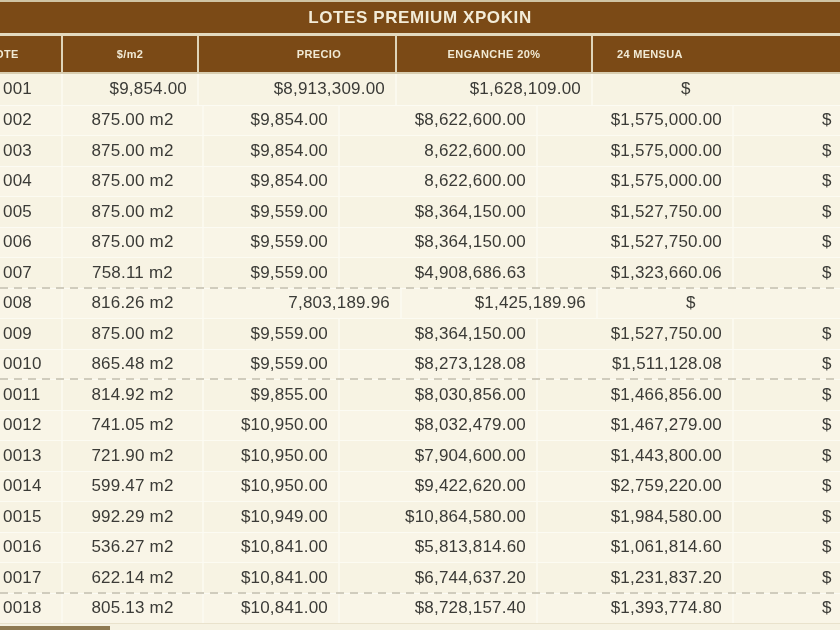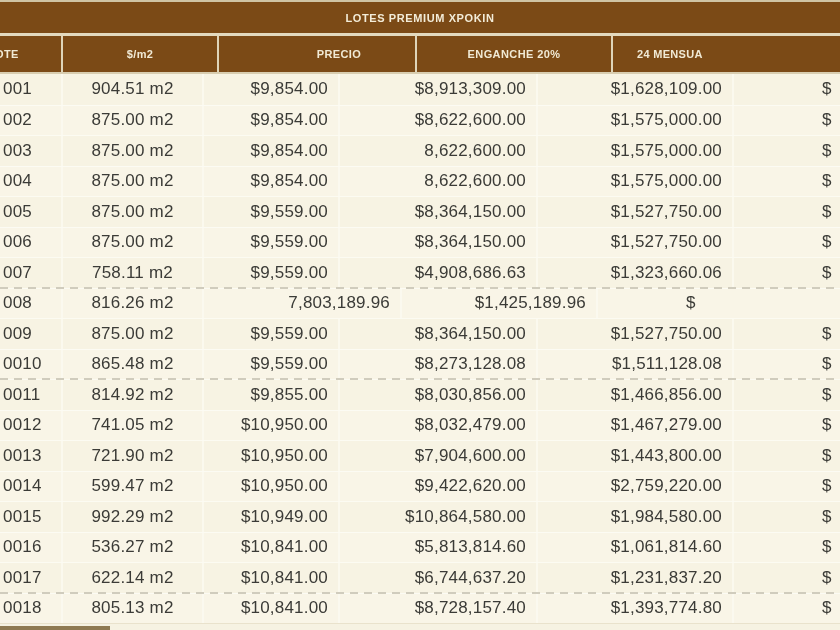--- a/index.html
+++ b/index.html
@@ -8,32 +8,32 @@
     position:relative; width:840px; height:630px;
     background:#f8f4e5; overflow:hidden;
     font-family:"Liberation Sans", sans-serif;
   }
   .topline { position:absolute; top:0; left:0; width:840px; height:2px; background:#d0c4a4; }
   .titlebar {
     position:absolute; top:2px; left:0; width:840px; height:31px;
     background:#7b4a16; display:flex; align-items:center; justify-content:center;
   }
   .titlebar .title {
-    color:#f3ecd8; font-size:11px; font-weight:bold; letter-spacing:.6px;
+    color:#f3ecd8; font-size:17px; font-weight:bold; letter-spacing:.6px;
   }
   .titlegap { position:absolute; top:33px; left:0; width:840px; height:3px; background:#e3dabf; }
   .table { position:absolute; left:-31px; top:36px; width:1005px; }
   .header-row { display:flex; height:38px; background:#7b4a16; border-bottom:2px solid #d8cdb0; }
   .hcell {
     flex:none; display:flex; align-items:center; justify-content:center;
     color:#f1ead5; font-size:11px; font-weight:bold; letter-spacing:.4px;
     border-right:2px solid #dfd5b9; height:100%;
   }
   .hcell:last-child { border-right:none; }
-  .w0 { width:94px; } .w1 { width:141px; } .w2 { width:156px; }
+  .w0 { width:94px; } .w1 { width:141px; } .w2 { width:136px; }
   .w3 { width:198px;padding-left:44px; } .w4 { width:196px; } .w5 { width:240px; }
   .h0 { justify-content:flex-start; padding-left:26px; }
   .h5 { justify-content:flex-start; padding-left:24px; letter-spacing:.3px; }
   .tbody { width:1005px; }
   .row { display:flex; height:30.5px; }
   .row.even { background:#f7f3e3; }
   .row.odd  { background:#f9f5e7; }
   .row + .row { border-top:1px solid rgba(253,251,244,.85); }
   .cell {
     flex:none; display:flex; align-items:center; height:100%;
@@ -73,21 +73,20 @@
     <div class="header-row">
       <div class="hcell w0 h0">OTE</div>
       <div class="hcell w2">$/m2</div>
       <div class="hcell w3">PRECIO</div>
       <div class="hcell w4">ENGANCHE 20%</div>
       <div class="hcell w5 h5">24 MENSUA</div>
     </div>
     <div class="tbody">
         <div class="row even">
           <div class="cell c0">001</div>
-          <div class="cell c1">904.51 m2</div>
           <div class="cell c2">$9,854.00</div>
           <div class="cell c3">$8,913,309.00</div>
           <div class="cell c4">$1,628,109.00</div>
           <div class="cell c5">$</div>
         </div>
         <div class="row odd">
           <div class="cell c0">002</div>
           <div class="cell c1">875.00 m2</div>
           <div class="cell c2">$9,854.00</div>
           <div class="cell c3">$8,622,600.00</div>

